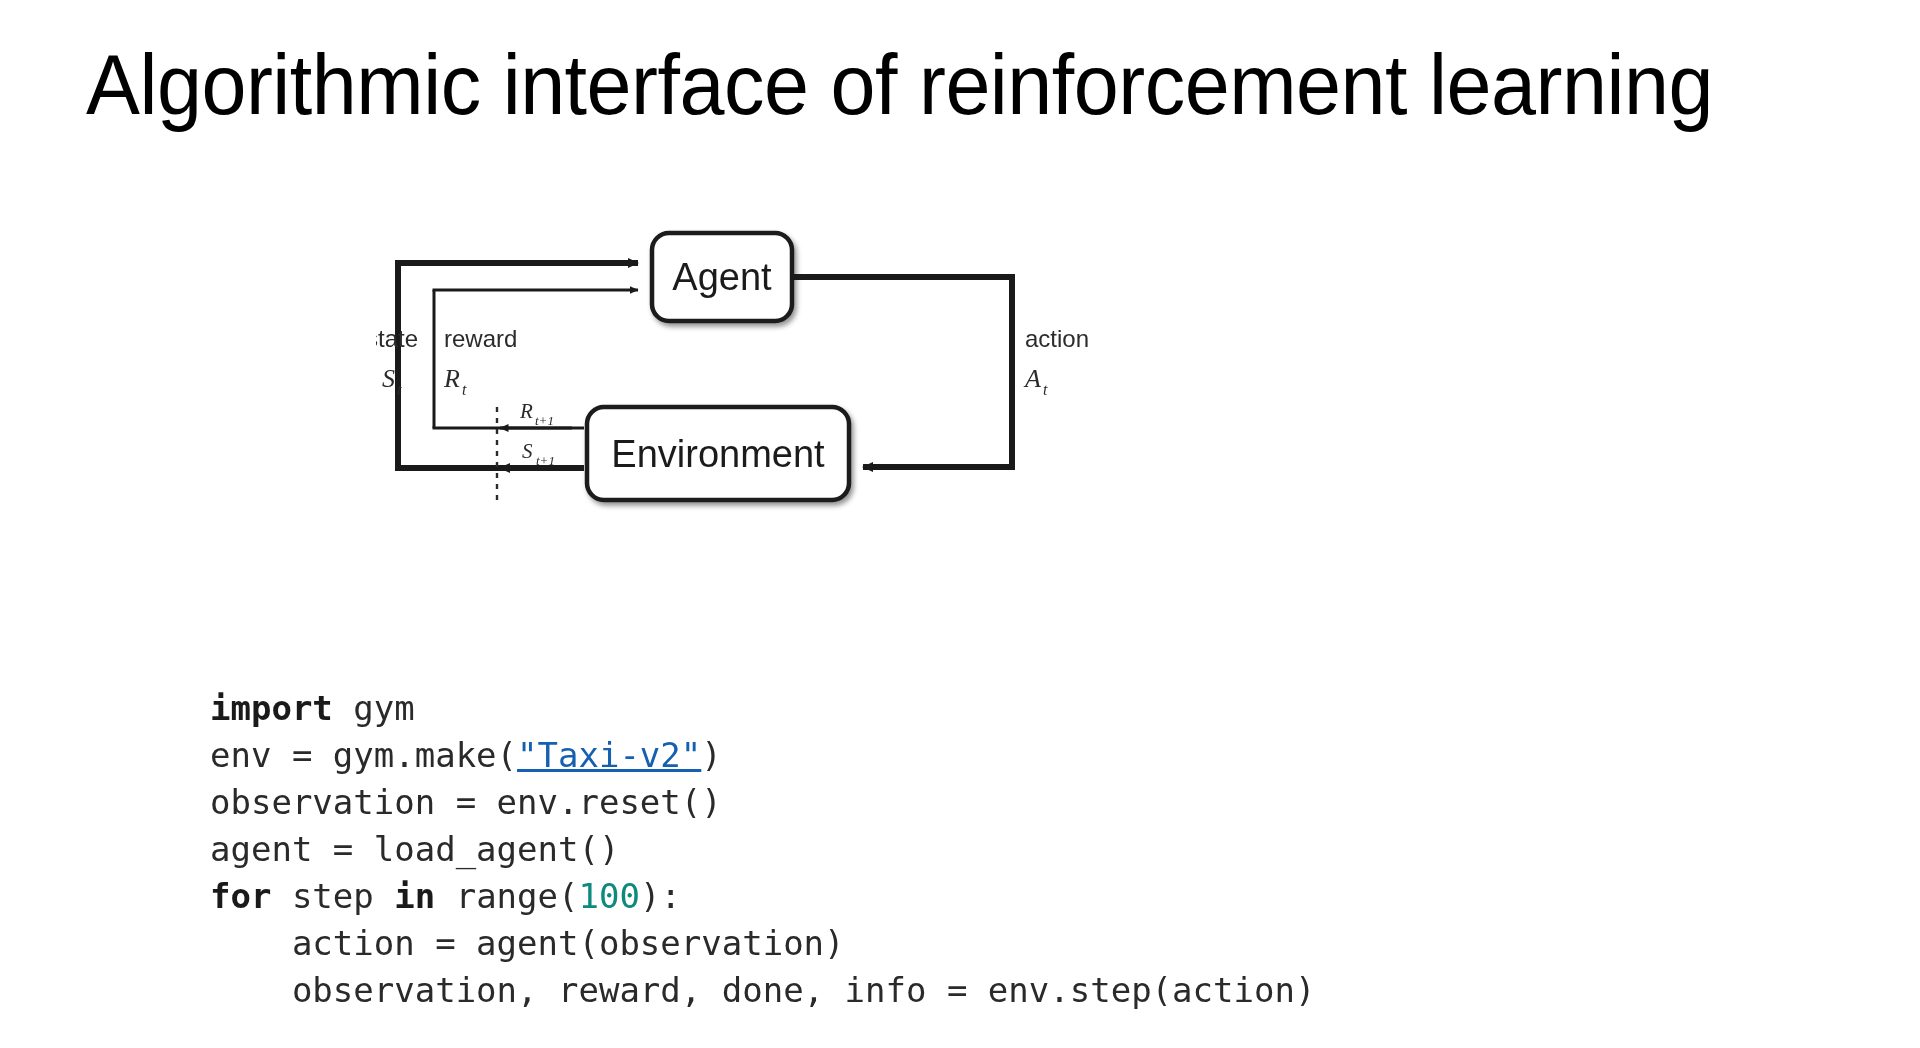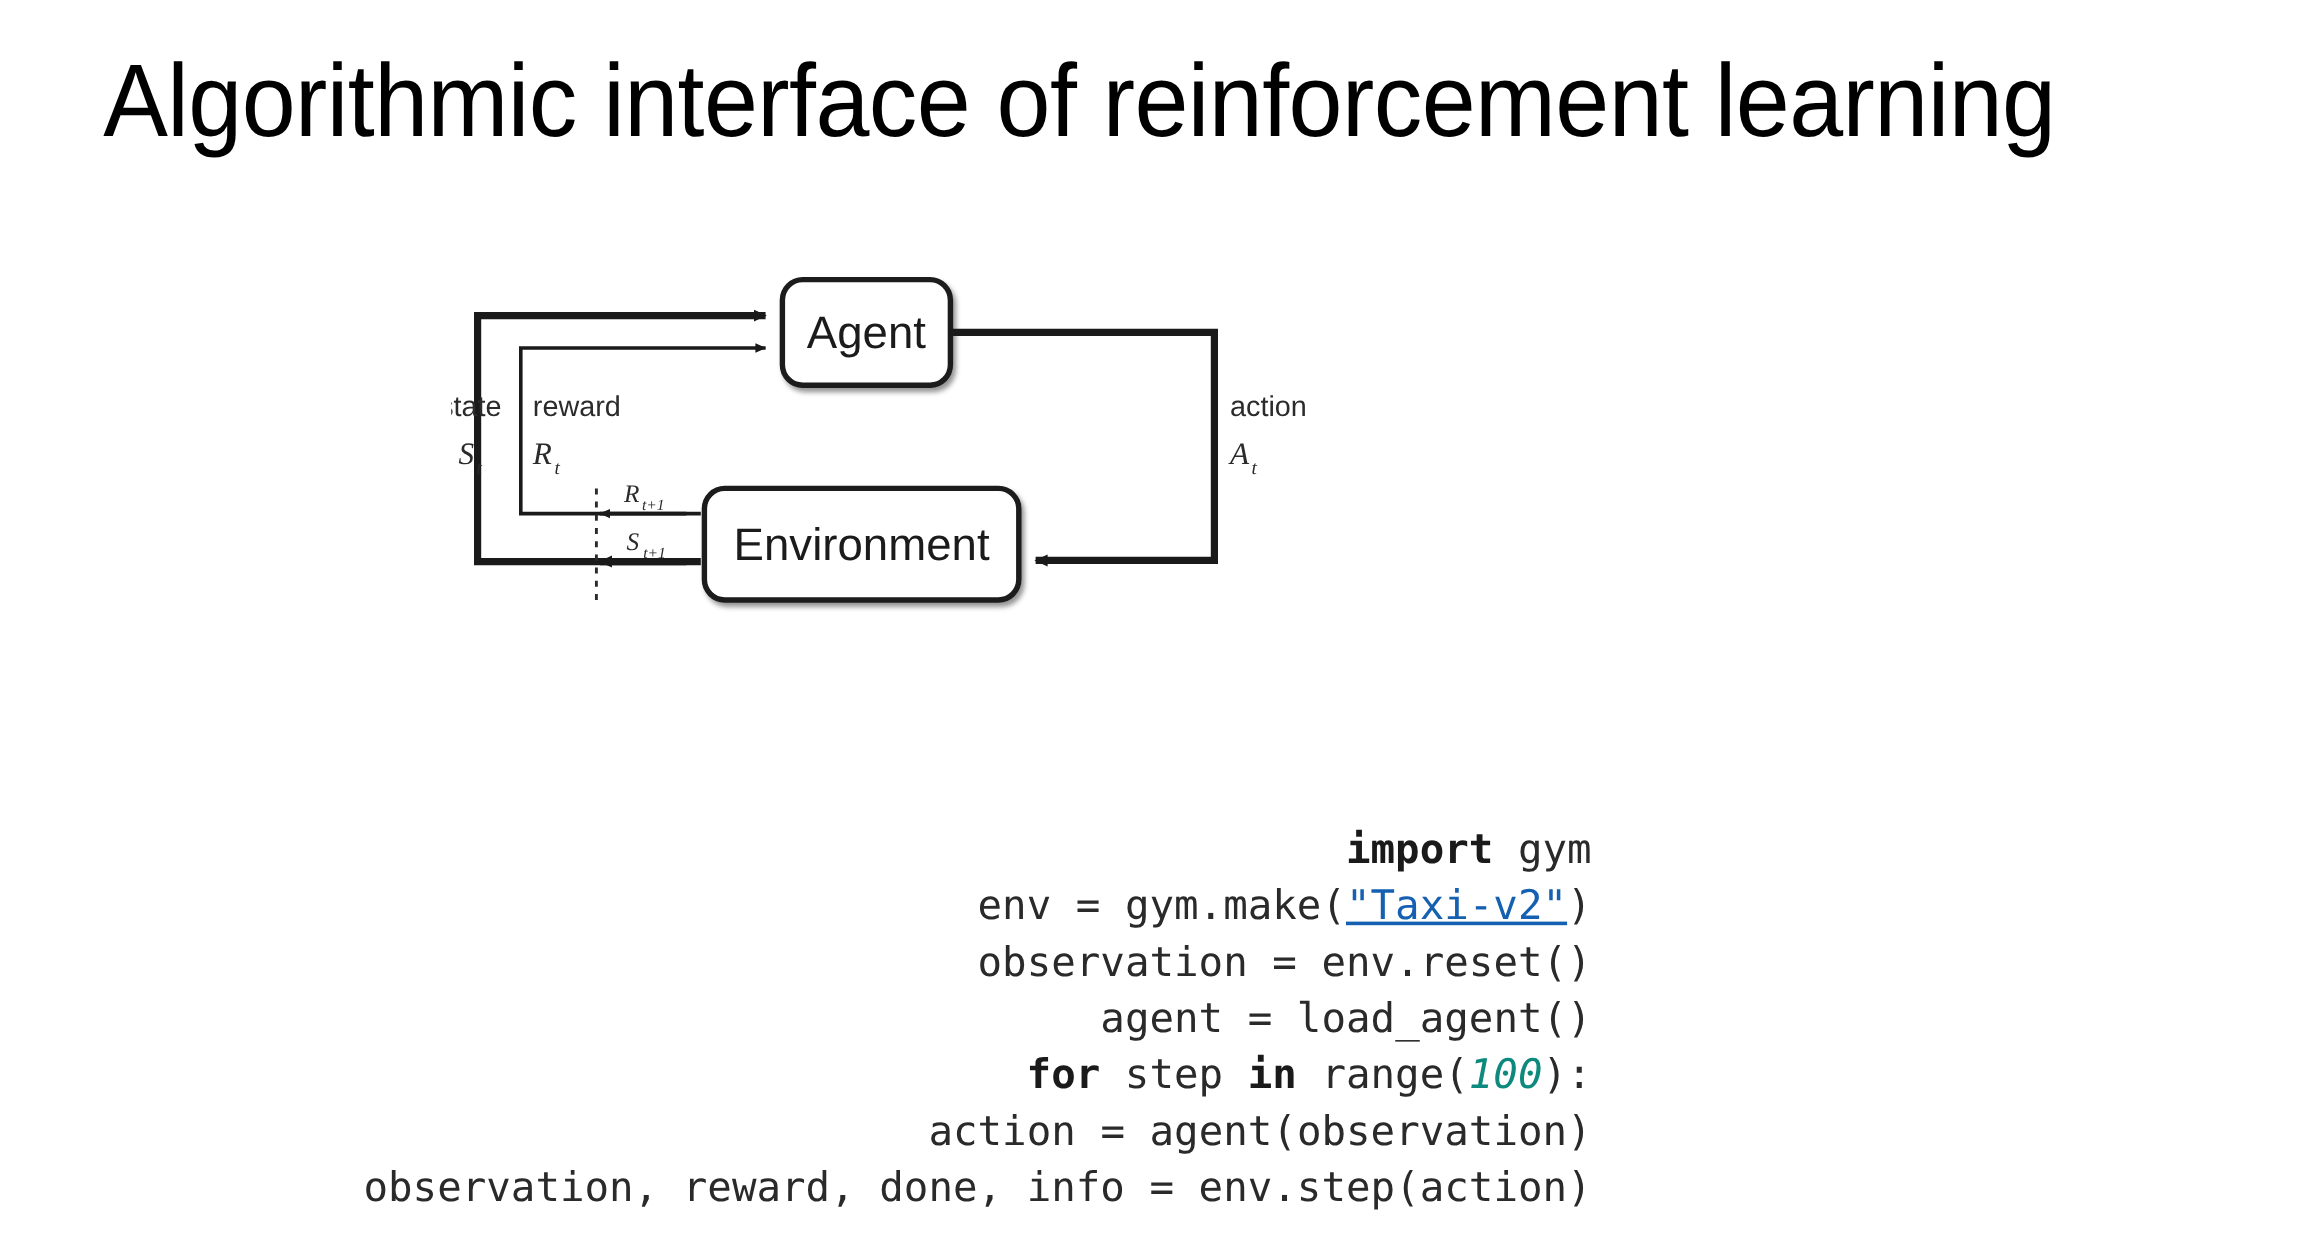--- a/index.html
+++ b/index.html
@@ -73,33 +73,32 @@
   .dg-sym-sm-sub {
     font-family: "Liberation Serif", serif;
     font-style: italic;
     font-size: 13px;
     fill: #2b2b2b;
   }
 
   
   #code-block {
     position: absolute;
-    left: 221px;
+    left: 210px;
     top: 685px;
     font-family: "DejaVu Sans Mono", "Liberation Mono", monospace;
     font-size: 34px;
     line-height: 47px;
     color: #2a2a2a;
     white-space: pre;
     letter-spacing: 0px;
-    text-align: right;
   }
   .code-line { white-space: pre; }
   .tok-kw   { font-weight: bold; color: #1a1a1a; }
-  .tok-num  { color: #0d8a7d; font-style: italic; }
+  .tok-num  { color: #0d8a7d; }
   .tok-link {
     color: #1560b0;
     text-decoration: underline;
   }
   .tok-plain { color: #2a2a2a; }
 </style>
 </head>
 <body>
 
 <div id="slide-title">Algorithmic interface of reinforcement learning</div>

